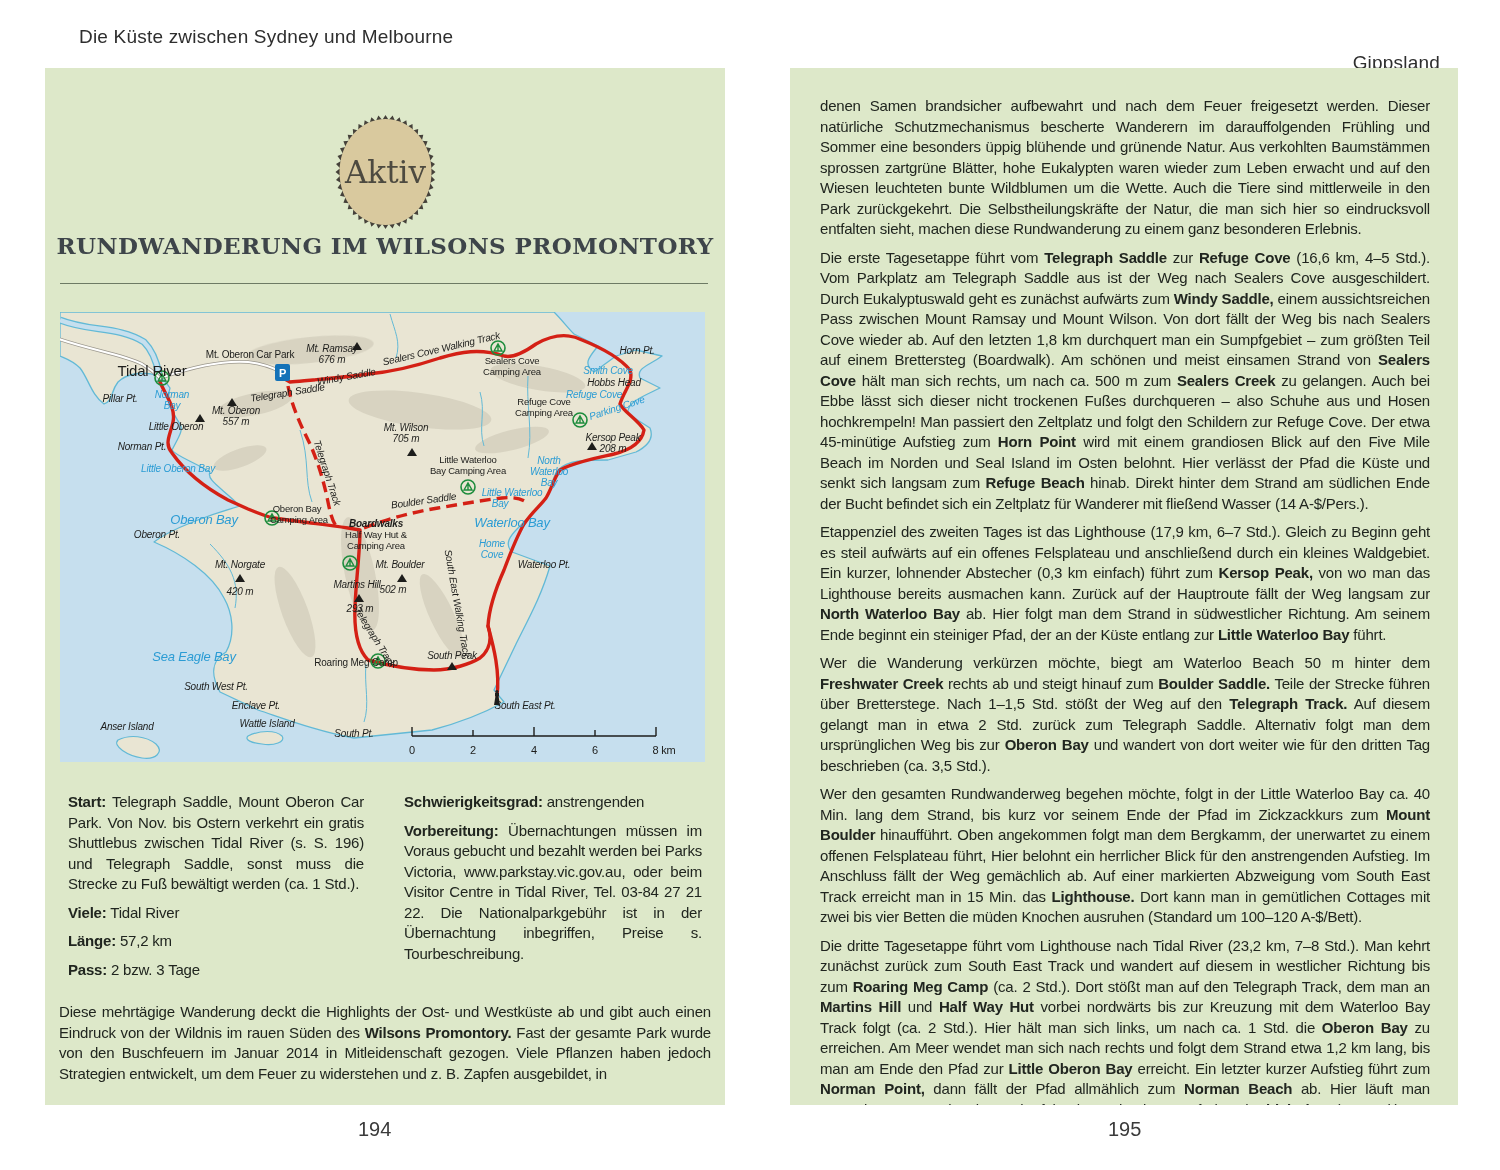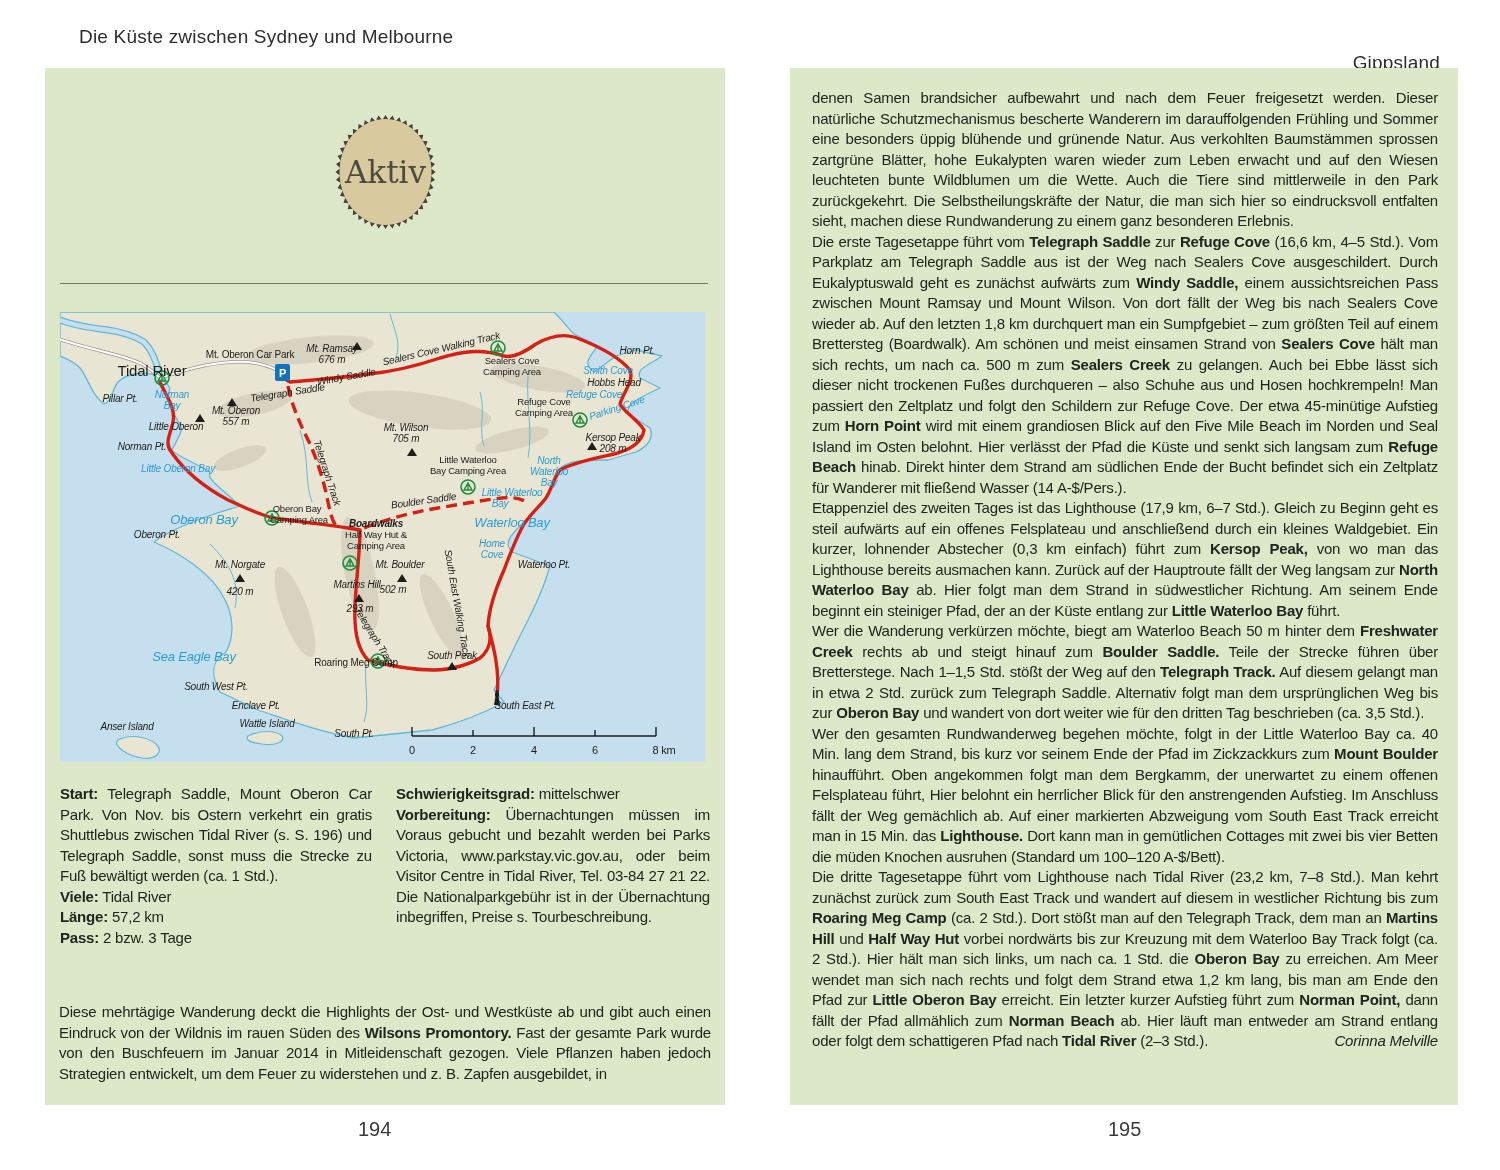--- a/index.html
+++ b/index.html
@@ -23,21 +23,21 @@
   #badge text{font-family:"DejaVu Serif","Liberation Serif",serif;font-size:31px;fill:#4d4a40;}
   #feature-title{
     position:absolute;left:0;top:164px;width:680px;text-align:center;
     font-family:"DejaVu Serif","Liberation Serif",serif;font-weight:bold;
     font-size:23px;letter-spacing:.4px;color:#3e454a;
   }
   #title-rule{position:absolute;left:15px;top:215px;width:648px;border-top:1px solid #6d7a64;}
   #map-wrap{position:absolute;left:15px;top:244px;width:645px;height:450px;}
 
   .bodytext{font-size:15px;line-height:20.5px;letter-spacing:-0.2px;text-align:justify;}
-  .bodytext p{margin:0;}
+  .bodytext p{margin:8px;}
   .b{font-weight:bold;}
   .i{font-style:italic;}
   .seg-right{float:right;font-style:italic;}
 
   #tourinfo{position:absolute;left:15px;top:716px;width:650px;}
   #tourinfo-title{font-size:20px;font-weight:bold;margin:0 0 6px 0;color:#20251f;}
   #tourinfo-cols{display:flex;}
   #tourinfo-col-left{width:312px;margin-right:24px;}
   #tourinfo-col-right{width:314px;}
   #intro{position:absolute;left:14px;top:934px;width:652px;}
@@ -63,20 +63,21 @@
 <div class="runhead" id="runhead-right">Gippsland</div>
 
 <div class="panel" id="left-panel">
 
   <svg id="badge" viewBox="0 0 115 128">
     <polygon id="badge-burst" fill="#45413a" points="57.5,7.0 60.7,12.1 64.6,7.6 67.2,13.2 71.6,9.3 73.4,15.3 78.3,12.2 79.3,18.4 84.5,16.0 84.8,22.4 90.2,20.9 89.7,27.2 95.3,26.7 93.9,32.8 99.6,33.2 97.4,39.1 103.0,40.3 100.1,45.8 105.5,47.9 102.0,52.9 107.0,55.9 102.9,60.3 107.5,64.0 102.9,67.7 107.0,72.1 102.0,75.1 105.5,80.1 100.1,82.2 103.0,87.7 97.4,88.9 99.6,94.8 93.9,95.2 95.3,101.3 89.7,100.8 90.2,107.1 84.8,105.6 84.5,112.0 79.3,109.6 78.3,115.8 73.4,112.7 71.6,118.7 67.2,114.8 64.6,120.4 60.7,115.9 57.5,121.0 54.3,115.9 50.4,120.4 47.8,114.8 43.4,118.7 41.6,112.7 36.7,115.8 35.7,109.6 30.5,112.0 30.2,105.6 24.8,107.1 25.3,100.8 19.7,101.3 21.1,95.2 15.4,94.8 17.6,88.9 12.0,87.7 14.9,82.2 9.5,80.1 13.0,75.1 8.0,72.1 12.1,67.7 7.5,64.0 12.1,60.3 8.0,55.9 13.0,52.9 9.5,47.9 14.9,45.8 12.0,40.3 17.6,39.1 15.4,33.2 21.1,32.8 19.7,26.7 25.3,27.2 24.8,20.9 30.2,22.4 30.5,16.0 35.7,18.4 36.7,12.2 41.6,15.3 43.4,9.3 47.8,13.2 50.4,7.6 54.3,12.1"></polygon>
     <ellipse cx="57.5" cy="64" rx="46" ry="53" fill="#d9c99e"></ellipse>
     <text x="57.5" y="75" text-anchor="middle">Aktiv</text>
   </svg>
 
+  <div id="feature-title">RUNDWANDERUNG IM WILSONS PROMONTORY</div>
   <div id="title-rule"></div>
 
   <div id="map-wrap">
     <svg width="645" height="450" viewBox="0 0 645 450">
       <rect x="0" y="0" width="645" height="450" fill="#c6dfee"></rect>
 
       <path fill="#e9e5d3" stroke="#62b9d6" stroke-width="1.3" stroke-linejoin="round" d="M 0,0 L 494,0
            C 502,8 508,16 514,22 L 538,34 C 530,44 522,52 534,60 L 556,44 L 576,38 L 602,44
            C 588,54 576,56 580,66 L 600,76 C 584,84 566,90 568,102 L 590,116
            C 594,126 588,134 576,140 L 548,148 C 524,148 508,148 498,158
@@ -284,21 +285,21 @@
 
   <div id="tourinfo">
     <div id="tourinfo-cols">
       <div id="tourinfo-col-left" class="bodytext">
         <p><span class="b">Start:</span><span> Telegraph Saddle, Mount Oberon Car Park. Von Nov. bis Ostern verkehrt ein gratis Shuttlebus zwischen Tidal River (s. S. 196) und Telegraph Saddle, sonst muss die Strecke zu Fuß bewältigt werden (ca. 1 Std.).</span></p>
         <p><span class="b">Viele:</span><span> Tidal River</span></p>
         <p><span class="b">Länge:</span><span> 57,2 km</span></p>
         <p><span class="b">Pass:</span><span> 2 bzw. 3 Tage</span></p>
       </div>
       <div id="tourinfo-col-right" class="bodytext">
-        <p><span class="b">Schwierigkeitsgrad:</span><span> mittelschwer</span></p>
+        <p><span class="b">Schwierigkeitsgrad:</span><span> anstrengenden</span></p>
         <p><span class="b">Vorbereitung:</span><span> Übernachtungen müssen im Voraus gebucht und bezahlt werden bei Parks Victoria, www.parkstay.vic.gov.au, oder beim Visitor Centre in Tidal River, Tel. 03-84 27 21 22. Die Nationalparkgebühr ist in der Übernachtung inbegriffen, Preise s. Tourbeschreibung.</span></p>
       </div>
     </div>
   </div>
 
   <div id="intro" class="bodytext"><span>Diese mehrtägige Wanderung deckt die Highlights der Ost- und Westküste ab und gibt auch einen Eindruck von der Wildnis im rauen Süden des </span><span class="b">Wilsons Promontory.</span><span> Fast der gesamte Park wurde von den Buschfeuern im Januar 2014 in Mitleidenschaft gezogen. Viele Pflanzen haben jedoch Strategien entwickelt, um dem Feuer zu widerstehen und z. B. Zapfen ausgebildet, in</span></div>
 </div>
 
 <div class="panel" id="right-panel">
   <div id="right-text" class="bodytext">

